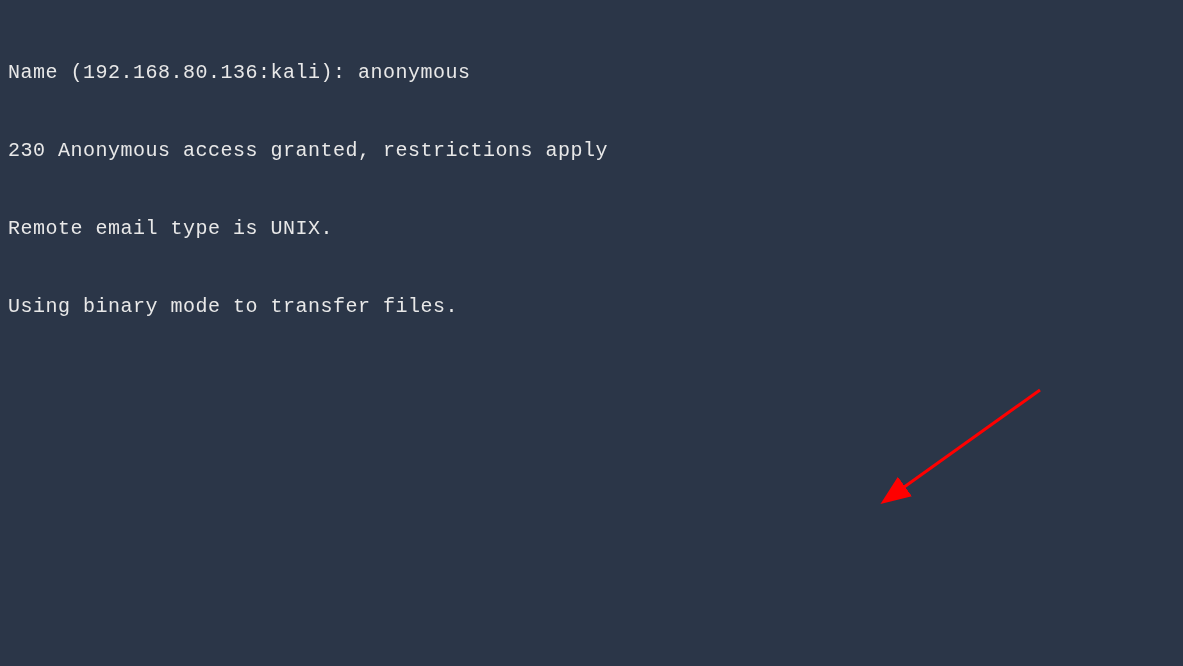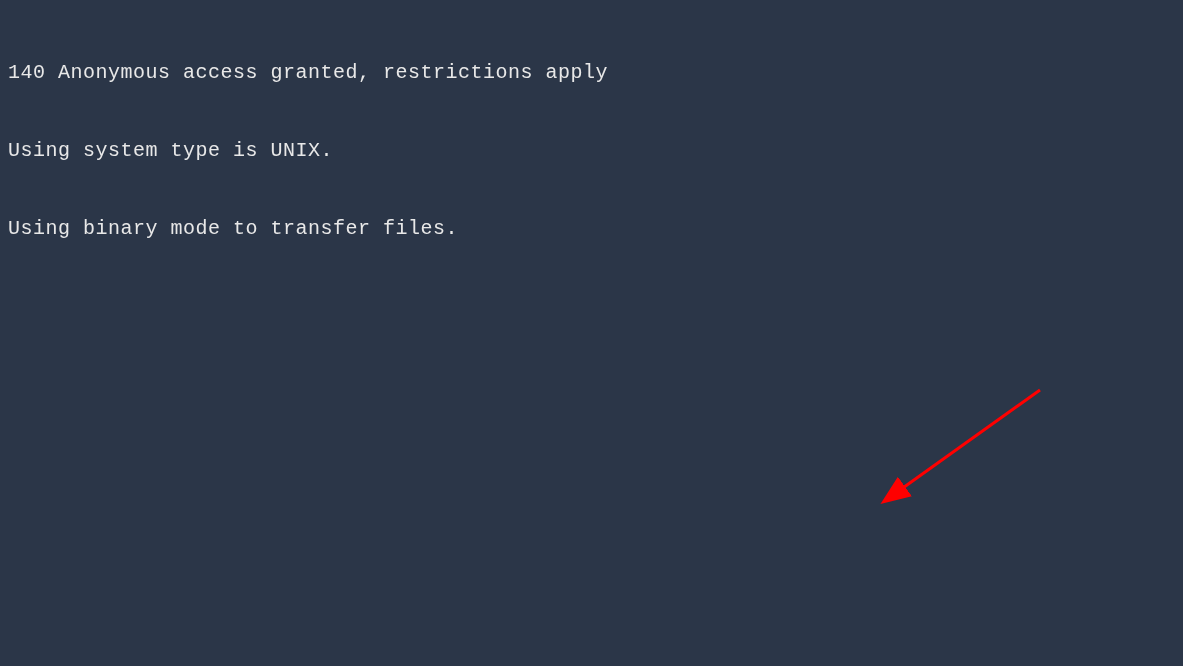--- a/index.html
+++ b/index.html
@@ -32,22 +32,23 @@
       left: 870px;
       width: 200px;
       height: 130px;
       pointer-events: none;
     }
   </style>
 </head>
 <body>
 
 <div class="terminal">
-  <span class="line">140 Anonymous access granted, restrictions apply</span>
-  <span class="line">Using system type is UNIX.</span>
+  <span class="line">Name (192.168.80.136:kali): anonymous</span>
+  <span class="line">230 Anonymous access granted, restrictions apply</span>
+  <span class="line">Remote email type is UNIX.</span>
   <span class="line">Using binary mode to transfer files.</span>
   
   
   
   
   
   
   
   
   

